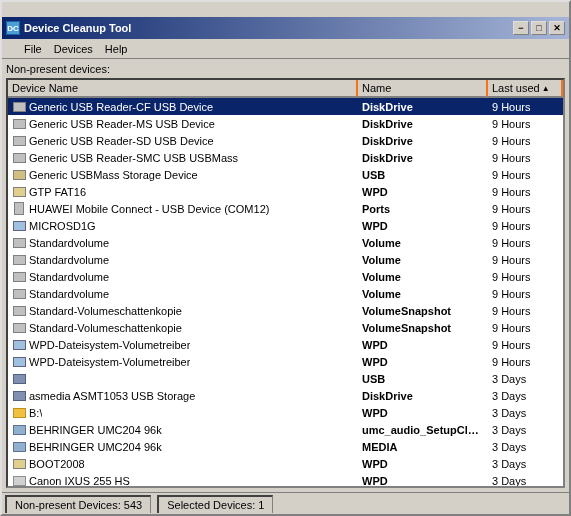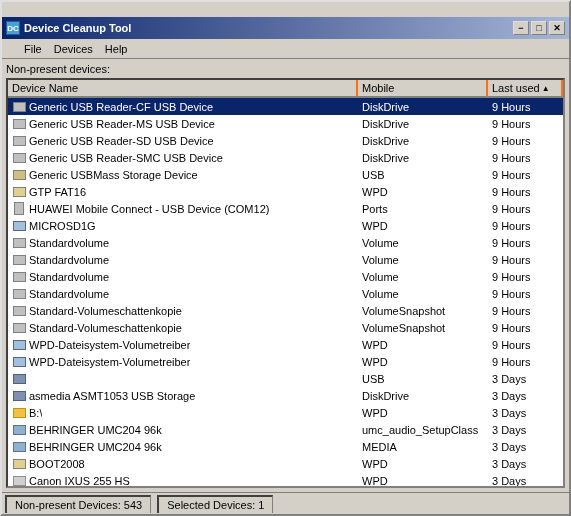--- a/index.html
+++ b/index.html
@@ -172,21 +172,21 @@
       overflow: hidden;
       text-overflow: ellipsis;
       color: #000;
     }
     .cell:first-child {
       flex: 1;
       display: flex;
       align-items: center;
       gap: 3px;
     }
-    .cell.class-col { width: 130px; flex-shrink: 0; }
+    .cell.class-col { width: 130px; flex-shrink: 0; font-weight: bold; }
     .cell.lastused-col { width: 75px; flex-shrink: 0; }
 
     .device-icon {
       width: 14px;
       height: 12px;
       flex-shrink: 0;
       display: inline-flex;
       align-items: center;
       justify-content: center;
     }
@@ -308,21 +308,21 @@
     <div class="menu-item">Help</div>
   </div>
 
   <div class="content">
     <div class="section-label">Non-present devices:</div>
 
     <div class="list-container">
 
       <div class="table-header">
         <div class="th">Device Name</div>
-        <div class="th class-col">Mobile</div>
+        <div class="th class-col">Name</div>
         <div class="th lastused-col">
           <span>Last used</span>
           <span class="sort-arrow">▲</span>
         </div>
       </div>
 
       <div class="table-body" id="table-body">
       <div class="table-row selected">
       <div class="cell">
         <div class="device-icon">
@@ -351,21 +351,21 @@
         <span class="cell-name-text">Generic USB Reader-SD USB Device</span>
       </div>
       <div class="cell class-col">DiskDrive</div>
       <div class="cell lastused-col">9 Hours</div>
     </div>
           <div class="table-row">
       <div class="cell">
         <div class="device-icon">
                 <div class="icon-disk"></div>
               </div>
-        <span class="cell-name-text">Generic USB Reader-SMC USB Device</span>
+        <span class="cell-name-text">Generic USB Reader-SMC USB USBMass</span>
       </div>
       <div class="cell class-col">DiskDrive</div>
       <div class="cell lastused-col">9 Hours</div>
     </div>
           <div class="table-row">
       <div class="cell">
         <div class="device-icon">
                 <div class="icon-usb"></div>
               </div>
         <span class="cell-name-text">Generic USBMass Storage Device</span>

